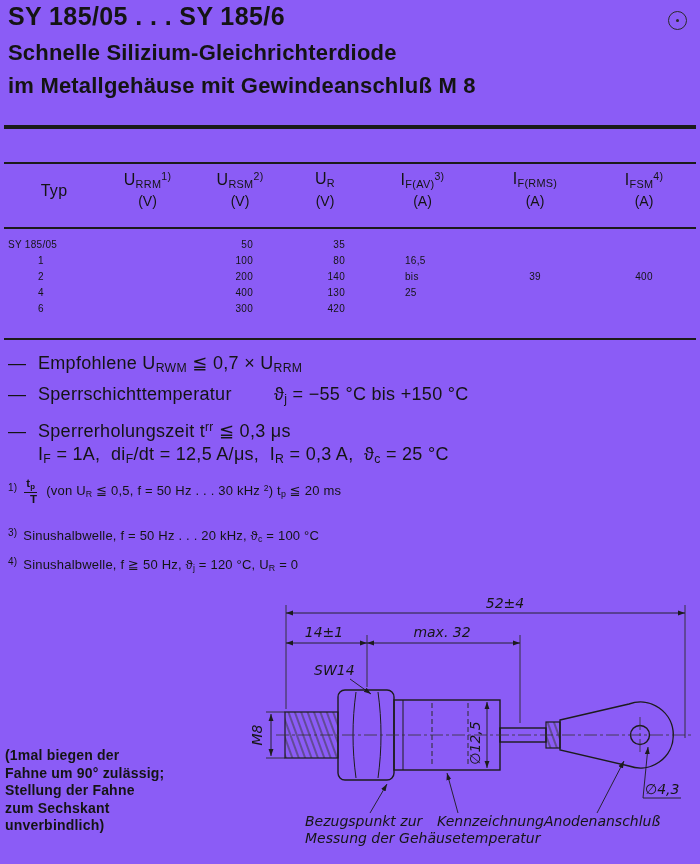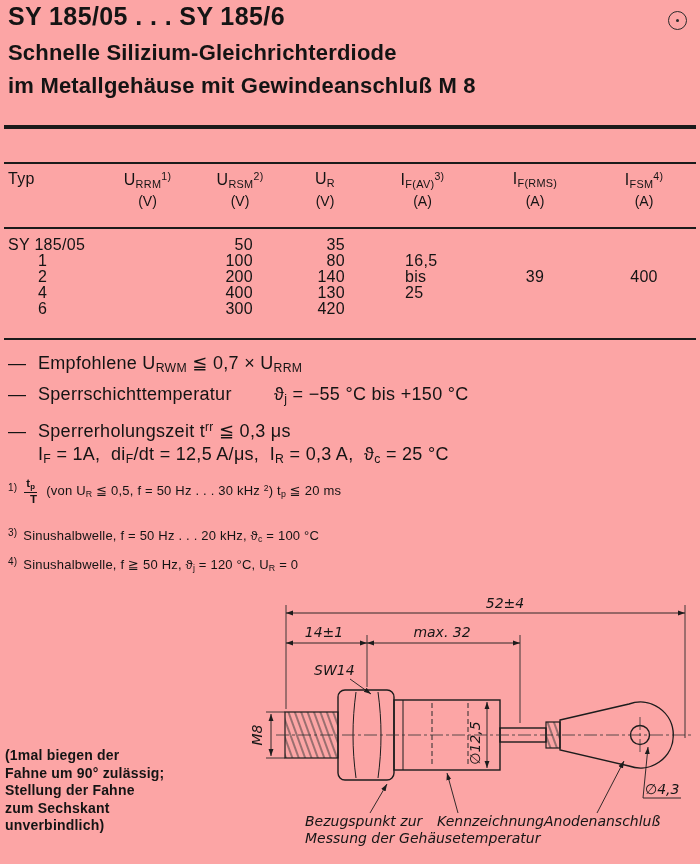--- a/index.html
+++ b/index.html
@@ -1,18 +1,18 @@
 <!DOCTYPE html>
 <html><head>
 <meta charset="utf-8">
 <style>
   html,body { margin:0; padding:0; background:#e9e8e4; }
   .page {
     position:relative; width:700px; height:864px; overflow:hidden;
-    background:#fca5a5; color:#141414;
+    background:#8b5cf6; color:#141414;
     font-family:"Liberation Sans","DejaVu Sans",sans-serif;
   }
   sub { font-size:68%; vertical-align:-0.25em; }
   sup { font-size:66%; vertical-align:0.5em; }
 
   .title { position:absolute; left:8px; top:2px; margin:0; font-size:25px; font-weight:bold; letter-spacing:0.4px; }
   .subtitle { position:absolute; left:8px; top:36px; font-size:22px; font-weight:bold; line-height:33px; letter-spacing:0.2px; }
 
   .circle-mark { position:absolute; left:668px; top:11px; width:17px; height:17px; border:1.6px solid #2a2a2a; border-radius:50%; display:flex; align-items:center; justify-content:center; }
   .circle-mark .dot { width:3.5px; height:3.5px; background:#2a2a2a; border-radius:50%; }
@@ -22,25 +22,25 @@
   .rule-2 { top:162px; height:2px; }
   .rule-3 { top:227px; height:1.6px; }
   .rule-4 { top:338px; height:1.6px; }
 
   .t-head, .t-body {
     position:absolute; left:8px; width:690px; display:grid;
     grid-template-columns:92px 95px 90px 80px 115px 110px 108px;
   }
   .t-head { top:170px; }
   .t-head > div { text-align:center; }
-  .t-head > div:first-child { text-align:left; }
+  .t-head > div:first-child { text-align:center;margin-top:12px; }
   .h-label { font-size:16px; height:23px; letter-spacing:0.3px; }
   .h-unit  { font-size:14px; height:20px; }
 
-  .t-body { top:237px; font-size:16px; line-height:16px; letter-spacing:0.3px; }
+  .t-body { top:237px; font-size:10px; line-height:16px; letter-spacing:0.3px; }
   .t-body > div:nth-child(7n+1) { text-align:left; }
   .t-body > div:nth-child(7n+1):not(:first-child) { padding-left:30px; }
   .t-body > div:nth-child(7n+3) { text-align:right; padding-right:32px; }
   .t-body > div:nth-child(7n+4) { text-align:right; padding-right:20px; }
   .t-body > div:nth-child(7n+5) { text-align:left; padding-left:40px; }
   .t-body > div:nth-child(7n+6) { text-align:center; }
   .t-body > div:nth-child(7n)   { text-align:center; }
 
   .note { position:absolute; left:8px; font-size:18px; letter-spacing:0.3px; white-space:pre-wrap; }
   .note-dash { display:inline-block; width:30px; }

